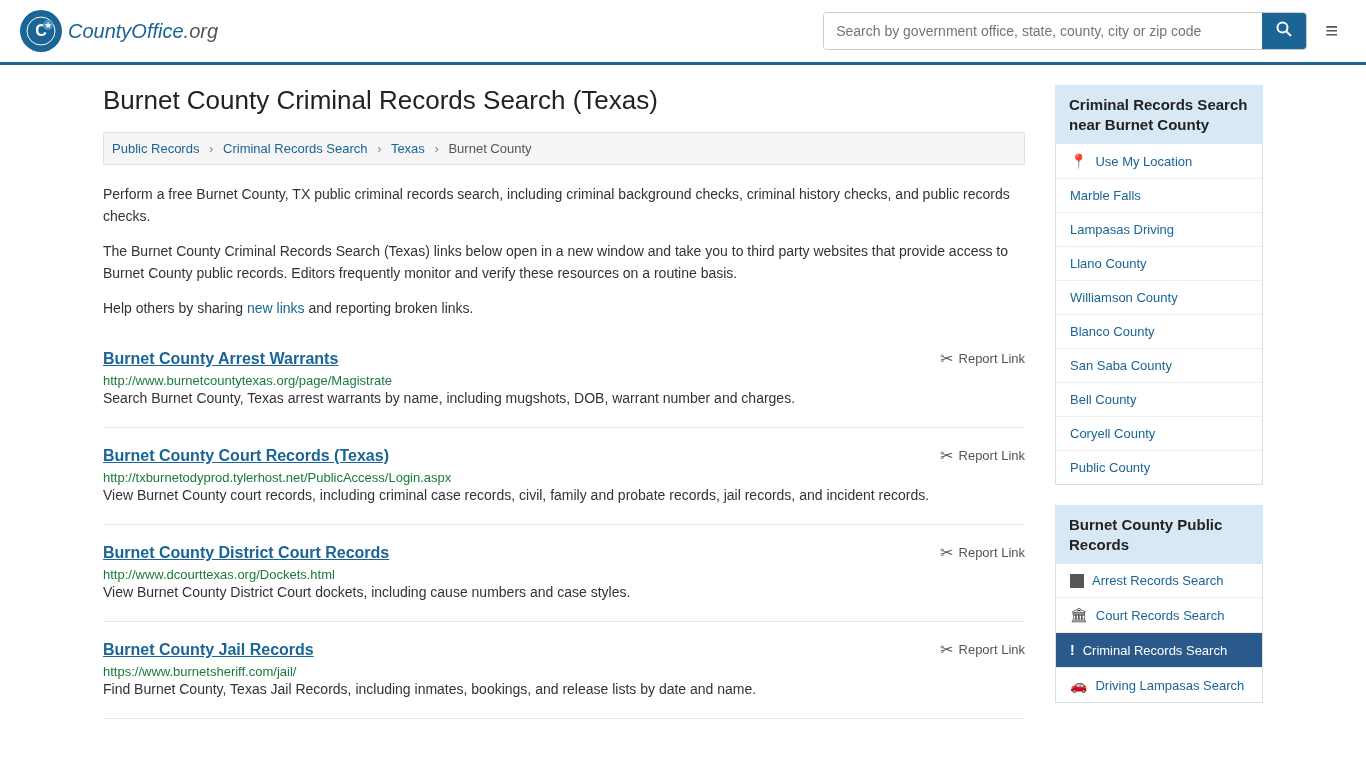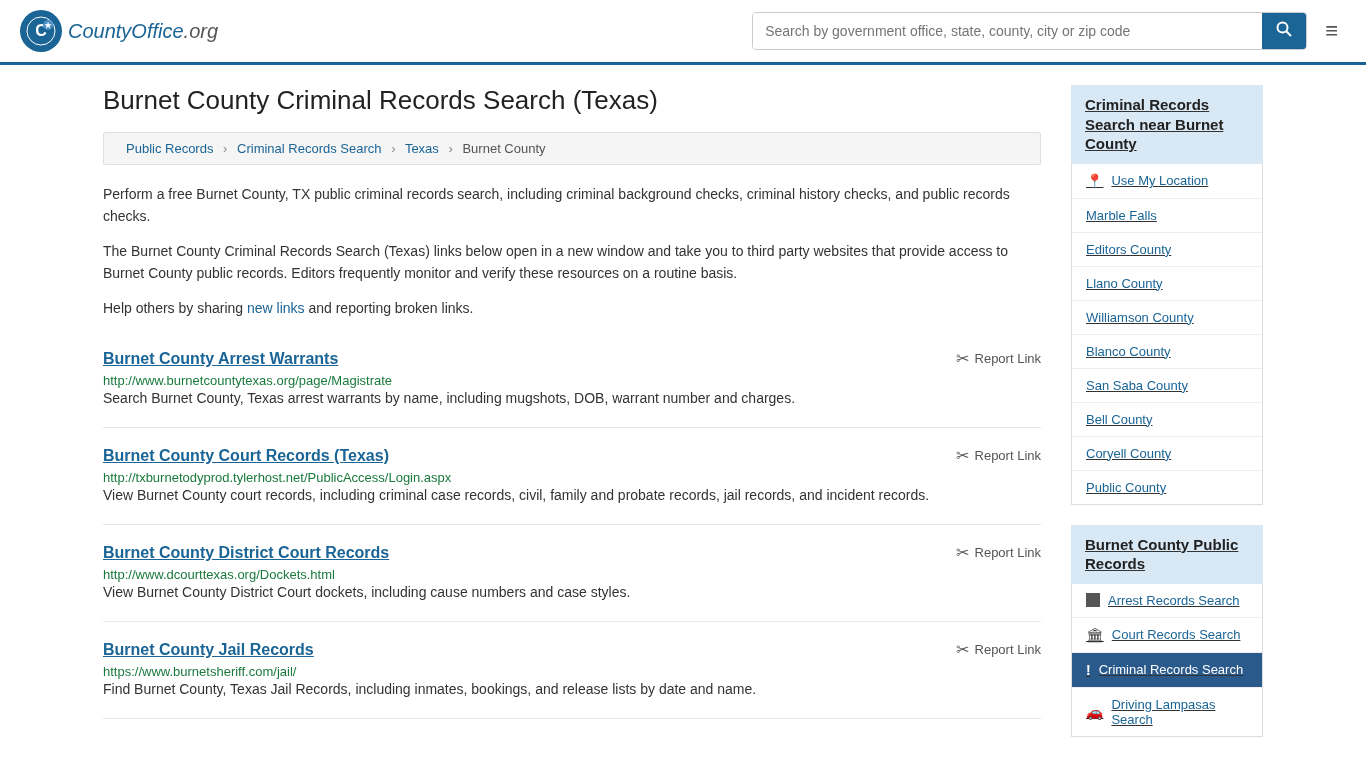--- a/index.html
+++ b/index.html
@@ -44,21 +44,21 @@
     .header-right {
       display: flex;
       align-items: center;
       gap: 10px;
     }
     .search-bar-wrap {
       display: flex;
       border: 1px solid #ccc;
       border-radius: 4px;
       overflow: hidden;
-      width: 555px;
+      width: 484px;
     }
     .search-bar-wrap input {
       border: none;
       outline: none;
       padding: 8px 12px;
       font-size: 14px;
       flex: 1;
       color: #999;
     }
     .search-btn {
@@ -91,21 +91,21 @@
     }
     .page-title {
       font-size: 26px;
       font-weight: normal;
       color: #222;
       margin-bottom: 16px;
     }
     .breadcrumb {
       background: #f5f5f5;
       border: 1px solid #e0e0e0;
-      padding: 8px 22px;
+      padding: 8px 8px;
       font-size: 13px;
       color: #555;
       margin-bottom: 18px;
       border-radius: 2px;
     }
     .breadcrumb a {
       color: #1a6496;
       text-decoration: none;
     }
     .breadcrumb-sep { margin: 0 6px; color: #888; }
@@ -158,23 +158,22 @@
       text-decoration: none;
     }
     .result-desc {
       font-size: 14px;
       color: #333;
       line-height: 1.5;
     }
 
     
     .sidebar {
-      width: 192px;
+      width: 208px;
       flex-shrink: 0;
-      text-decoration: underline;
     }
     .sidebar-section {
       margin-bottom: 20px;
     }
     .sidebar-header {
       background: #d9e8f5;
       padding: 10px 14px;
       font-size: 15px;
       font-weight: bold;
       color: #222;
@@ -332,21 +331,21 @@
       <div class="sidebar-header">Criminal Records Search near Burnet County</div>
       <div class="sidebar-list">
         <div class="sidebar-list-item">
           <span class="loc-icon">📍</span>
           <a href="#">Use My Location</a>
         </div>
         <div class="sidebar-list-item">
           <a href="#">Marble Falls</a>
         </div>
         <div class="sidebar-list-item">
-          <a href="#">Editors County</a>
+          <a href="#">Lampasas Driving</a>
         </div>
         <div class="sidebar-list-item">
           <a href="#">Llano County</a>
         </div>
         <div class="sidebar-list-item">
           <a href="#">Williamson County</a>
         </div>
         <div class="sidebar-list-item">
           <a href="#">Blanco County</a>
         </div>

